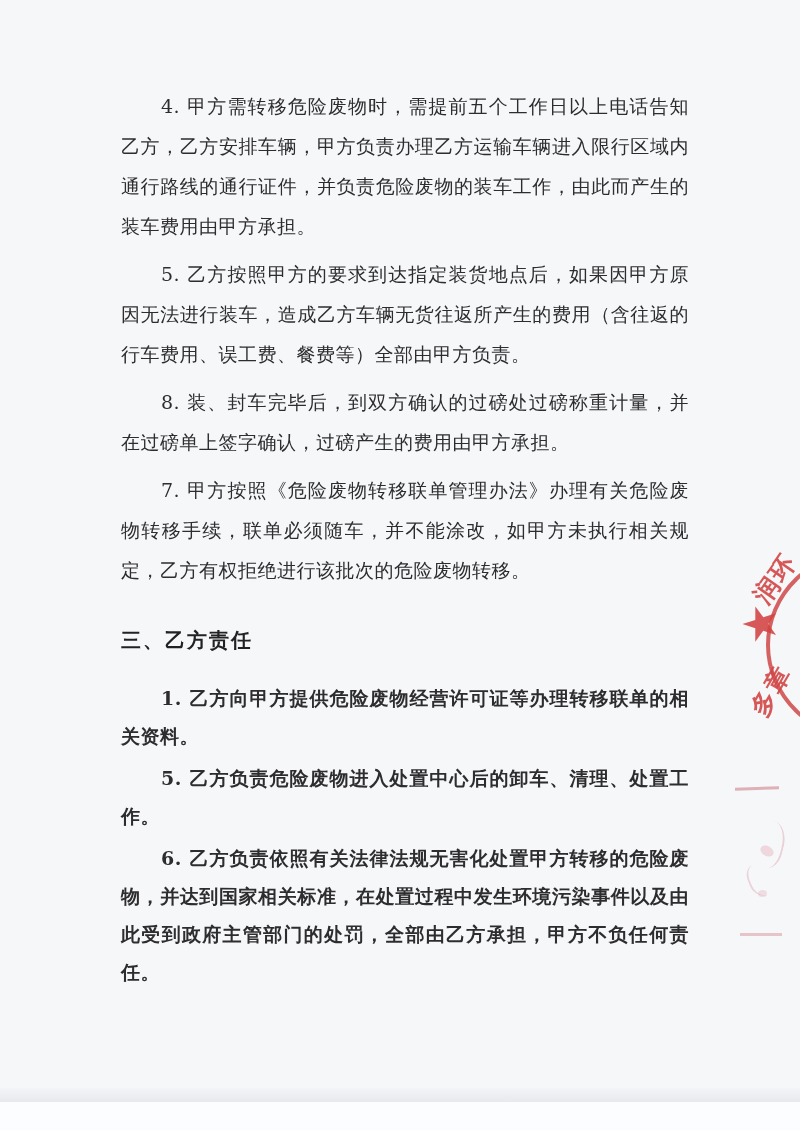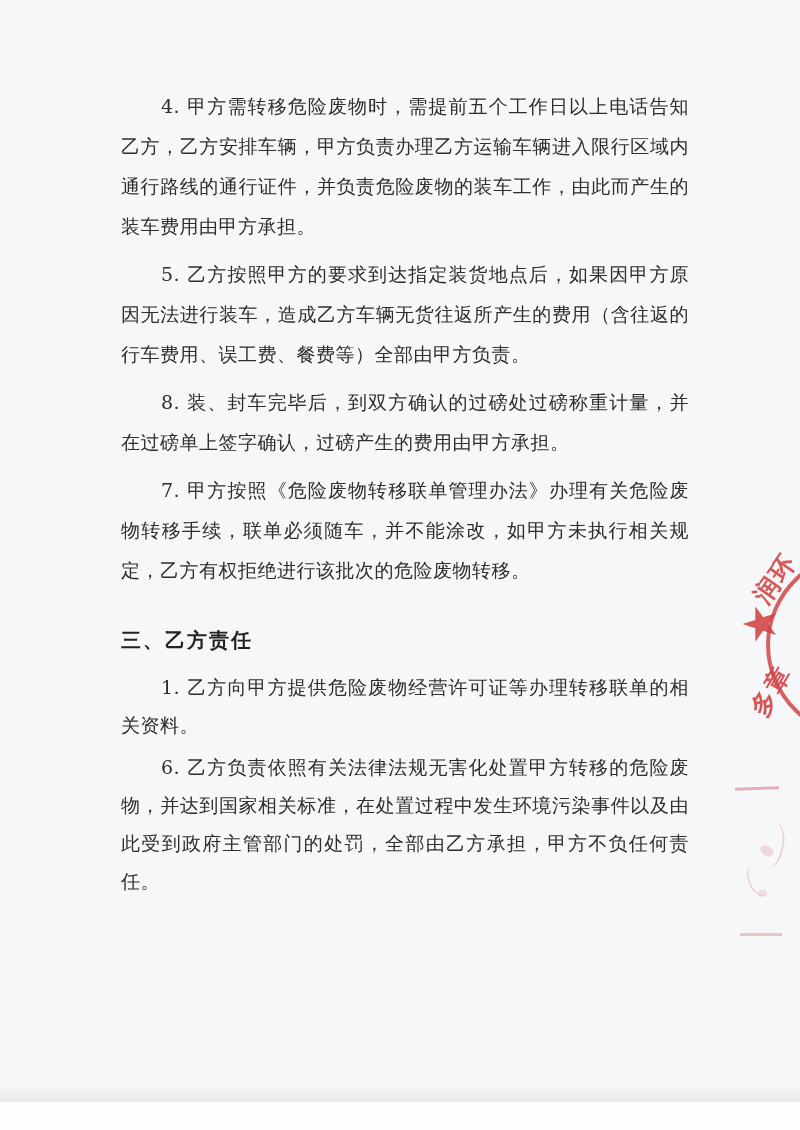--- a/index.html
+++ b/index.html
@@ -40,31 +40,32 @@
     font-size: 19px;
     text-align: justify;
     letter-spacing: 0.5px;
   }
   .para {
     margin: 0 0 8px 0;
     line-height: 40px;
     text-indent: 40px;
   }
   .heading {
-    margin: 32px 0 10px 0;
+    margin: 32px 0 21px 0;
     font-size: 20px;
     font-weight: bold;
     line-height: 36px;
     color: #222225;
     letter-spacing: 2px;
   }
   .item {
     margin: 0 0 4px 0;
     line-height: 38px;
     text-indent: 40px;
+    font-weight: bold;
   }
 
   
   .stamp {
     position: absolute;
     right: 0;
     top: 552px;
     width: 62px;
     height: 195px;
     pointer-events: none;
@@ -150,20 +151,21 @@
 
   <div class="content">
     <p class="para">4. 甲方需转移危险废物时，需提前五个工作日以上电话告知乙方，乙方安排车辆，甲方负责办理乙方运输车辆进入限行区域内通行路线的通行证件，并负责危险废物的装车工作，由此而产生的装车费用由甲方承担。</p>
     <p class="para">5. 乙方按照甲方的要求到达指定装货地点后，如果因甲方原因无法进行装车，造成乙方车辆无货往返所产生的费用（含往返的行车费用、误工费、餐费等）全部由甲方负责。</p>
     <p class="para">8. 装、封车完毕后，到双方确认的过磅处过磅称重计量，并在过磅单上签字确认，过磅产生的费用由甲方承担。</p>
     <p class="para">7. 甲方按照《危险废物转移联单管理办法》办理有关危险废物转移手续，联单必须随车，并不能涂改，如甲方未执行相关规定，乙方有权拒绝进行该批次的危险废物转移。</p>
 
     <h3 class="heading">三、乙方责任</h3>
 
     <p class="item">1. 乙方向甲方提供危险废物经营许可证等办理转移联单的相关资料。</p>
+    <p class="item">5. 乙方负责危险废物进入处置中心后的卸车、清理、处置工作。</p>
     <p class="item">6. 乙方负责依照有关法律法规无害化处置甲方转移的危险废物，并达到国家相关标准，在处置过程中发生环境污染事件以及由此受到政府主管部门的处罚，全部由乙方承担，甲方不负任何责任。</p>
   </div>
 
   <div class="stamp">
     <div class="stamp-arc"></div>
     <span class="stamp-text top">润环</span>
     <span class="stamp-star">★</span>
     <span class="stamp-text bottom">多章</span>
   </div>
 

